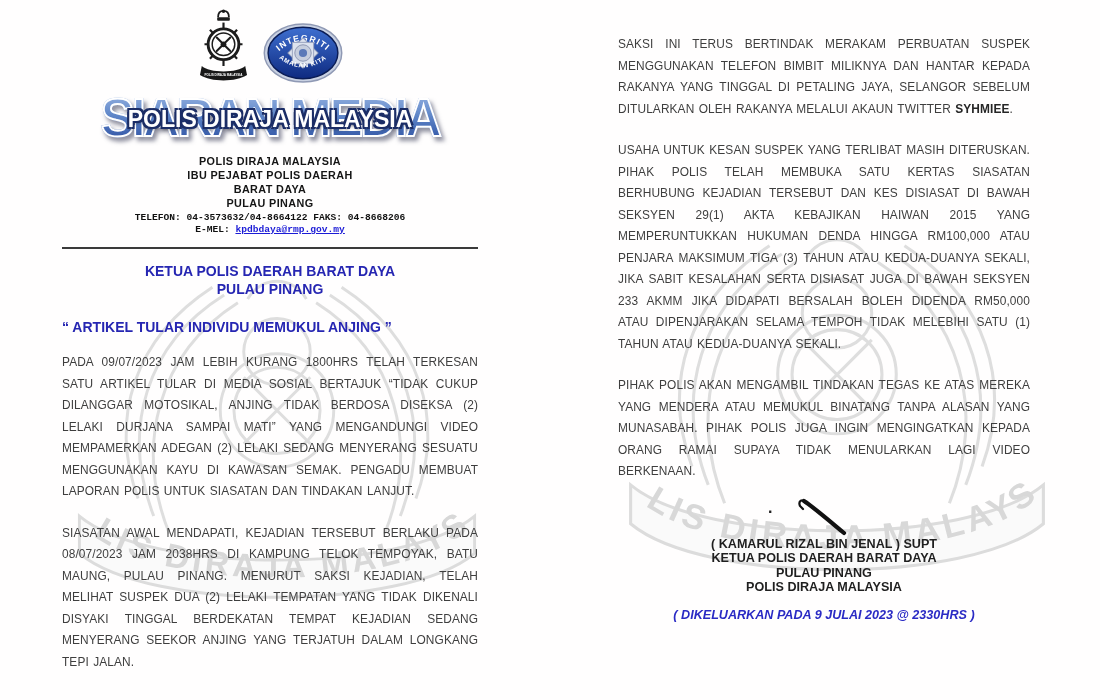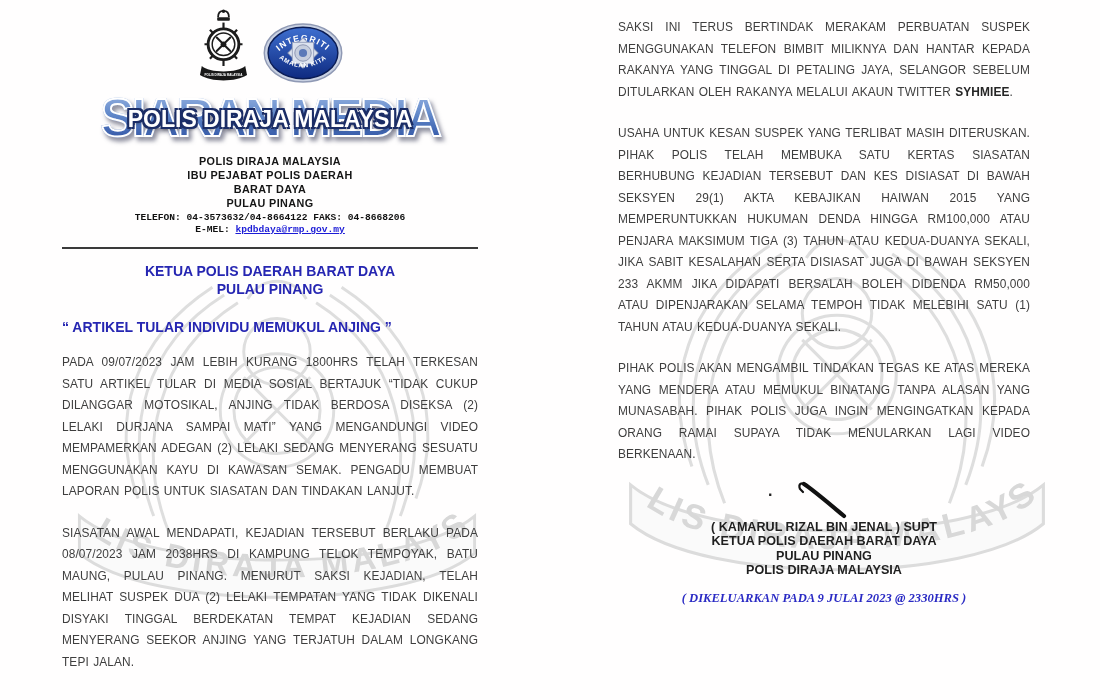--- a/index.html
+++ b/index.html
@@ -7,21 +7,21 @@
         font-family:"Liberation Sans","DejaVu Sans",sans-serif;color:#404040;}
 
   
   .wm{position:absolute;z-index:0;pointer-events:none;}
   .wm-left{left:52px;top:205px;width:450px;height:450px;}
   .wm-right{left:602px;top:160px;width:470px;height:470px;}
 
   
   .col{position:absolute;z-index:1;}
   .col-left{left:62px;top:0;width:416px;}
-  .col-right{left:618px;top:17px;width:412px;}
+  .col-right{left:618px;top:34px;width:412px;}
 
   
   .logos{display:flex;justify-content:center;align-items:flex-end;gap:9px;margin-top:9px;height:76px;}
   .crest-svg{width:57px;height:76px;}
   .badge-svg{width:84px;height:62px;margin-bottom:1px;}
 
   .banner{position:relative;height:62px;margin-top:2px;text-align:center;}
   .banner-big{font-size:54px;font-weight:900;letter-spacing:-3px;line-height:60px;
       transform:scaleX(.94);transform-origin:center;
       color:#3f68b5;-webkit-text-stroke:2px #ffffff;
@@ -57,21 +57,21 @@
   .col-left .par + .par{margin-top:20px;}
   .col-right .par + .par{margin-top:20px;}
 
   
   .sig-block{margin-top:14px;text-align:center;color:#1f1f1f;}
   .sig-row{position:relative;height:40px;}
   .sig-period{position:absolute;left:150px;top:2px;font-size:16px;font-weight:bold;color:#222;}
   .sig-svg{position:absolute;left:172px;top:0;width:64px;height:40px;}
   .sig-name{font-size:12.6px;font-weight:bold;line-height:14.6px;}
   .tamat{margin-top:21px;font-size:12.4px;font-weight:bold;color:#222;letter-spacing:.3px;}
-  .released{margin-top:13px;font-size:12.6px;font-weight:bold;font-style:italic;color:#2a2ac4;font-family:Liberation Serif, serif;}
+  .released{margin-top:13px;font-size:12.6px;font-weight:bold;font-style:italic;color:#2a2ac4;}
 </style>
 </head>
 <body>
 
 <div class="page">
 
   <svg class="wm wm-left" viewBox="0 0 460 460">
     <g stroke="#dedede" stroke-width="3" fill="none">
       <path d="M88,300 C58,218 84,136 164,84"></path>
       <path d="M104,318 C70,230 96,142 176,92"></path>

